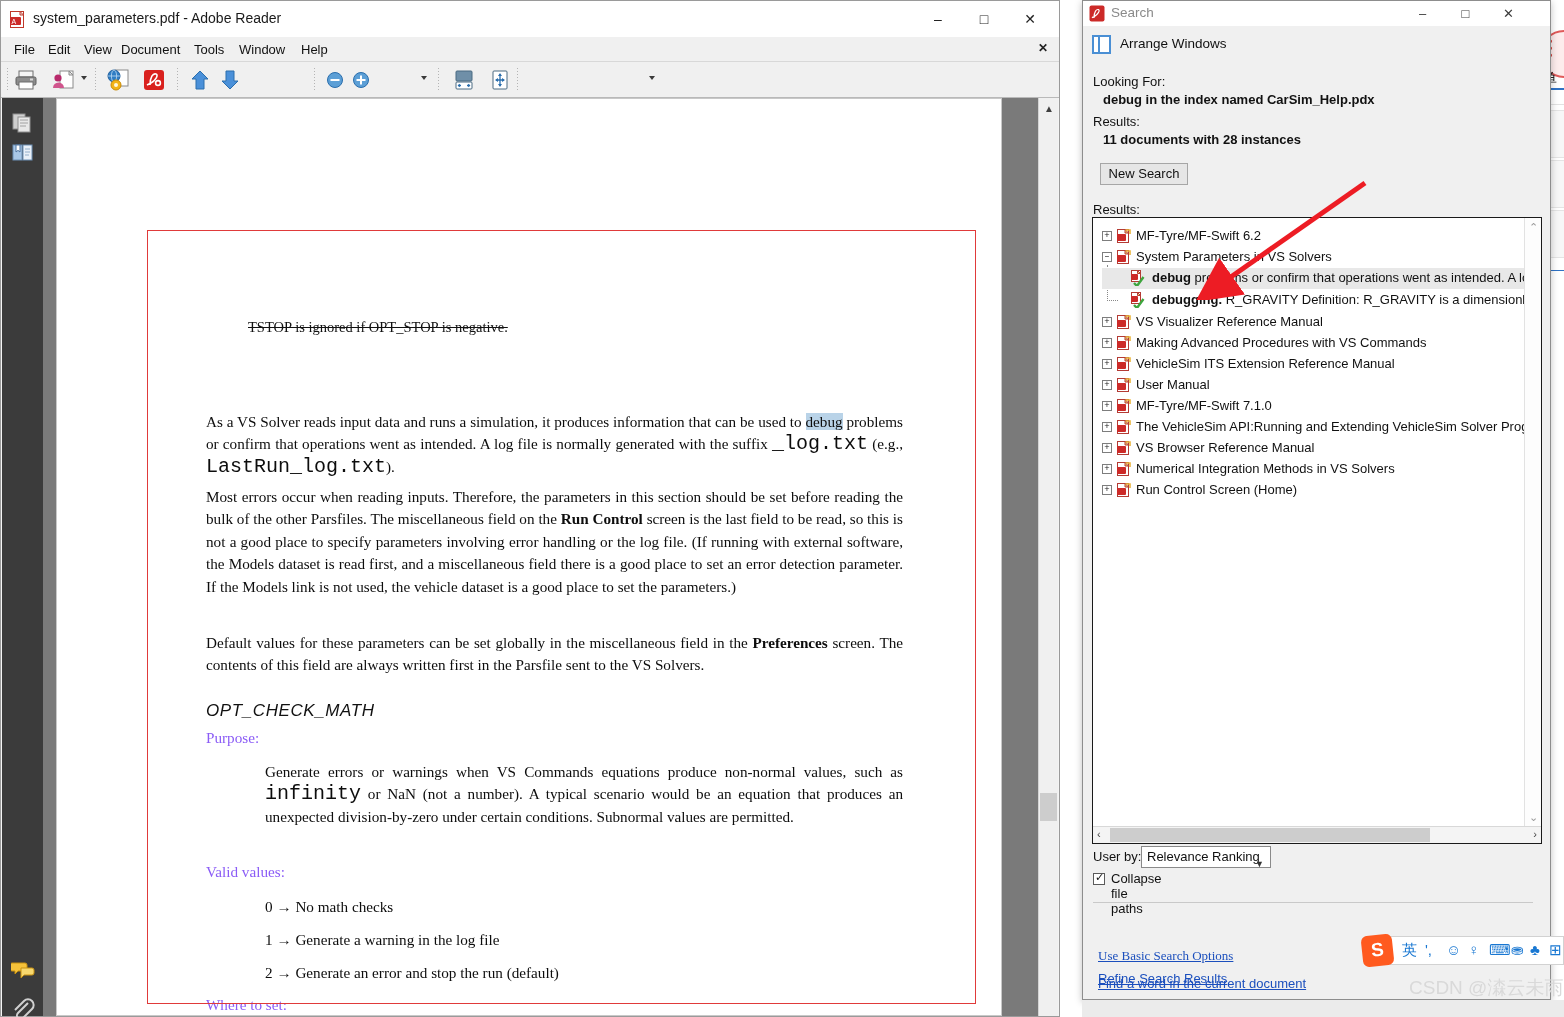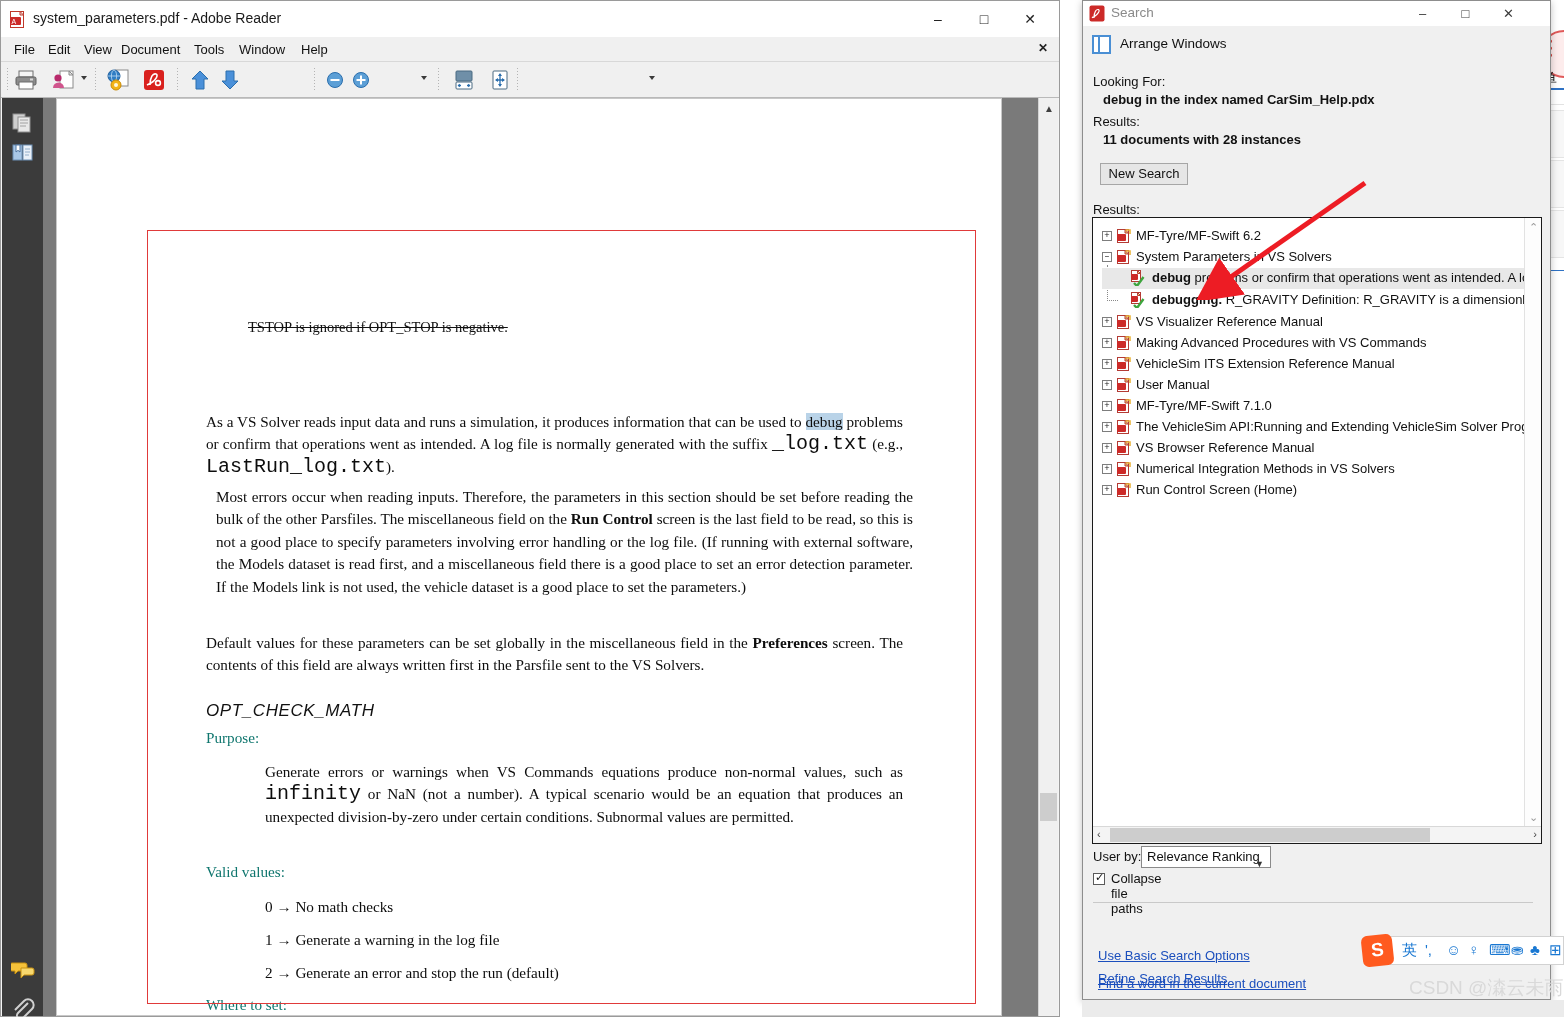--- a/index.html
+++ b/index.html
@@ -138,21 +138,21 @@
     color:#0d0d0d; line-height:22.4px; text-align:justify;
   }
   .mono { font-family:"Liberation Mono", monospace; font-size:20px; }
   .hl { background:#b9d3e8; }
   .b { font-weight:bold; }
   .param {
     position:absolute; font-family:"Liberation Sans", sans-serif; font-style:italic;
     font-size:17px; color:#111; letter-spacing:0.6px;
   }
   .lbl {
-    position:absolute; font-family:"Liberation Serif", serif; font-size:15.2px; color:#0f766e;
+    position:absolute; font-family:"Liberation Serif", serif; font-size:15.2px; color:#8b5cf6;
   }
   .indent {
     position:absolute; font-family:"Liberation Serif", serif; font-size:15.2px;
     color:#0d0d0d; line-height:22.4px; text-align:justify;
   }
 
   
   .search-win {
     position:absolute; left:1082px; top:0; width:469px; height:1000px;
     background:#f0f0f0; border:1px solid #8d8d8d; box-sizing:border-box;
@@ -397,21 +397,21 @@
     <div class="docarea">
       <div class="page">
 
         <div class="strike-line">TSTOP  is ignored if OPT_STOP is negative.</div>
 
 
         <div class="para" style="left:149px; top:312px; width:697px;">
           <span>As a VS Solver reads input data and runs a simulation, it produces information that can be used to </span><span class="hl">debug</span><span> problems or confirm that operations went as intended. A log file is normally generated with the suffix </span><span class="mono">_log.txt</span><span> (e.g., </span><span class="mono">LastRun_log.txt</span><span>).</span>
         </div>
 
-        <div class="para" style="left:159px; top:387px; width:697px;">
+        <div class="para" style="left:149px; top:387px; width:697px;">
           <span>Most errors occur when reading inputs. Therefore, the parameters in this section should be set before reading the bulk of the other Parsfiles. The miscellaneous field on the </span><span class="b">Run Control</span><span> screen is the last field to be read, so this is not a good place to specify parameters involving error handling or the log file. (If running with external software, the Models dataset is read first, and a miscellaneous field there is a good place to set an error detection parameter. If the Models link is not used, the vehicle dataset is a good place to set the parameters.)</span>
         </div>
 
         <div class="para" style="left:149px; top:533px; width:697px;">
           <span>Default values for these parameters can be set globally in the miscellaneous field in the </span><span class="b">Preferences</span><span> screen. The contents of this field are always written first in the Parsfile sent to the VS Solvers.</span>
         </div>
 
         <div class="param" style="left:149px; top:602px;">OPT_CHECK_MATH</div>
         <div class="lbl" style="left:149px; top:630px;">Purpose:</div>
 
@@ -619,21 +619,21 @@
     </div>
 
     <div class="cbrow">
       <span class="cbbox"></span>
       <span class="cblabel">Collapse file paths</span>
     </div>
 
     <div class="divider"></div>
 
     <a class="slink" style="top:970px;" href="#">Refine Search Results</a>
-    <a class="slink" style="top:947px;" href="#">Use Basic Search Options</a>
+    <a class="slink" style="top:947px;font-family:Liberation Serif, serif;" href="#">Use Basic Search Options</a>
     <a class="slink" style="top:975px;" href="#">Find a word in the current document</a>
   </div>
 
   <svg class="arrow-svg" width="210" height="125">
     <defs>
       <marker id="ah" markerWidth="9" markerHeight="9" refX="1" refY="4.5" orient="auto">
         <path d="M0,0 L9,4.5 L0,9 z" fill="#ed1c24"></path>
       </marker>
     </defs>
     <line x1="185" y1="8" x2="48" y2="104" stroke="#ed1c24" stroke-width="5" marker-end="url(#ah)"></line>

